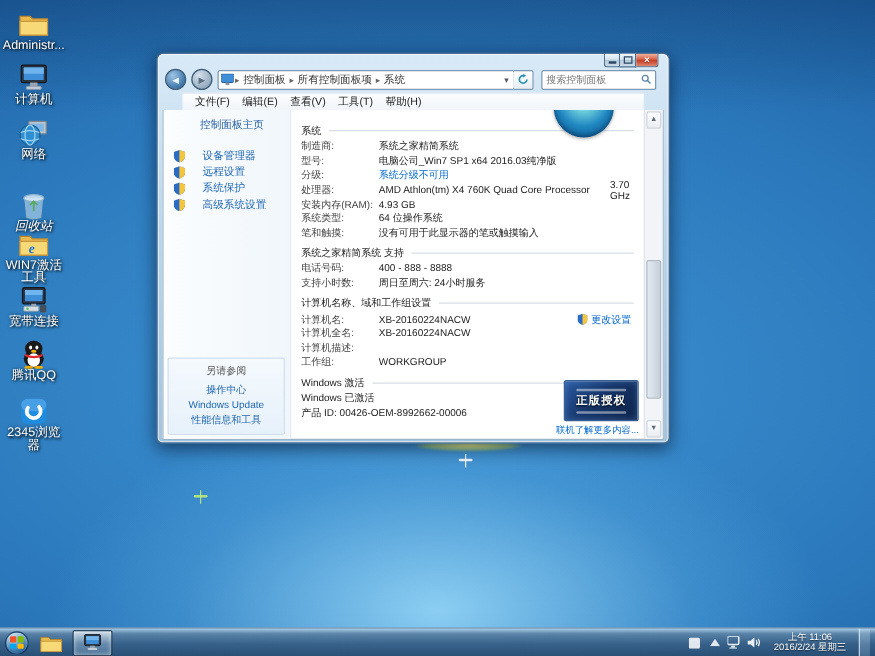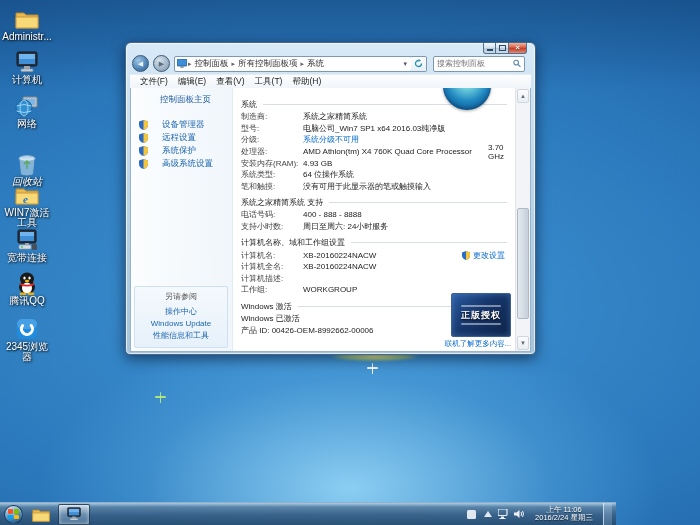--- a/index.html
+++ b/index.html
@@ -64,21 +64,21 @@
   .addressbar .drop{ color:#556; font-size:7px; padding:0 2px; }
   .refreshbtn{ width:16px; height:16px; border:1px solid #7c99b2; border-left:none; border-radius:0 2px 2px 0;
     margin-left:-5px; background:linear-gradient(#fdfefe,#e8eef4); display:flex; align-items:center; justify-content:center; }
   .searchbox{ flex:0 0 92px; height:16px; background:#fff; border:1px solid #7c99b2; border-radius:2px;
     display:flex; align-items:center; padding:0 3px; margin-left:2px; }
   .searchbox input{ border:none; outline:none; width:100%; font-size:8px; color:#888;
     font-family:"Liberation Sans",sans-serif; background:transparent; }
 
   .menubar{ height:14px; background:linear-gradient(#fcfdfe,#f1f5f9); border-top:1px solid #e7edf3;
     display:flex; align-items:center; gap:10px; padding:0 10px; font-size:8.5px; color:#222;
-    margin:0 4px; }
+    margin:0 20px; }
   .body{ position:relative; margin:0 4px 4px 4px; height:264px; background:#fff; display:flex;
     border:1px solid #99b4c9; border-top:none; }
 
   
   .sidebar{ position:relative; flex:0 0 102px; background:linear-gradient(90deg,#fbfdfe, #f0f6fb);
     border-right:1px solid #e4ecf3; padding:6px 0 0 8px;text-align:center; }
   .sb-home{ font-size:8.5px; color:#1d5a9e; margin-bottom:12px; }
   .sb-task{ display:flex; align-items:center; gap:14px; height:13px; font-size:8.5px; color:#1e66b0; }
   .seealso{ position:absolute; left:3px; right:4px; bottom:3px; border:1px solid #cfe0f0;
     background:linear-gradient(#f4f9fd,#e7f1fa); border-radius:2px; padding:4px 6px 5px 6px; }
@@ -96,40 +96,40 @@
   .sect-head .rule{ flex:1; height:1px; background:#d8dee5; }
   .row{ display:flex; align-items:center; height:11.6px; }
   .row .rl{ flex:0 0 62px; color:#444; }
   .row .rv{ color:#222; white-space:nowrap; }
   .row .rx{ margin-left:16px; color:#222; }
   .link{ color:#0066cc !important; }
   .computer-sect{ position:relative; }
   .changelink{ position:absolute; right:2px; top:14px; display:flex; align-items:center; gap:3px;
     font-size:8px; color:#0066cc; }
   .activation-sect{ position:relative; }
-  .badge{ position:absolute; right:4px; bottom:14px; width:60px; height:44px; border-radius:2px;
+  .badge{ position:absolute; right:4px; bottom:14px; width:60px; height:33px; border-radius:2px;
     border:1px solid #3a5f95;
     background:linear-gradient(135deg,#2a5aa0 0%, #16366b 45%, #0d2348 100%);
     color:#fff; display:flex; flex-direction:column; align-items:center; justify-content:center;
     box-shadow:inset 0 0 6px rgba(120,180,255,.35); }
   .badge .tiny{ width:40px; height:2px; background:rgba(255,255,255,.45); border-radius:1px; margin:1.5px 0; }
   .badge .big{ font-size:9px; font-weight:bold; letter-spacing:1px; text-shadow:0 1px 2px #000; }
   .morelink{ position:absolute; right:4px; bottom:2px; font-size:7.5px; color:#0066cc; }
 
   
   .scrollbar{ flex:0 0 15px; background:#f2f4f7; border-left:1px solid #dfe4ea;
     display:flex; flex-direction:column; align-items:stretch; }
   .sarrow{ height:14px; display:flex; align-items:center; justify-content:center; font-size:6px; color:#5e6c7a;
     background:linear-gradient(#fdfdfe,#e9edf2); border:1px solid #cfd6de; border-radius:2px; margin:1px; }
   .strack{ flex:1; position:relative; }
   .sthumb{ position:absolute; left:1px; right:1px; top:45%; height:48%;
     background:linear-gradient(90deg,#e3e9f0,#c6d0da); border:1px solid #aeb9c5; border-radius:2px; }
 
   
-  .taskbar{ position:absolute; left:0; bottom:0; width:616px; height:23px;
+  .taskbar{ position:absolute; left:0; bottom:0; width:700px; height:23px;
     background:linear-gradient(180deg, rgba(170,205,230,.95) 0%, rgba(90,130,165,.95) 18%, rgba(55,95,135,.96) 55%, rgba(40,78,115,.97) 100%);
     border-top:1px solid rgba(220,240,255,.6); display:flex; align-items:center; }
   .startbtn{ width:26px; height:23px; display:flex; align-items:center; justify-content:center; }
   .startorb{ width:19px; height:19px; border-radius:50%;
     background:radial-gradient(circle at 35% 28%, #bcdcf2, #3f7fb4 55%, #123f6e 100%);
     border:1px solid rgba(10,40,70,.7); display:flex; align-items:center; justify-content:center;
     box-shadow:inset 0 2px 3px rgba(255,255,255,.55); }
   .flag{ width:11px; height:10px; display:grid; grid-template-columns:1fr 1fr; grid-template-rows:1fr 1fr; gap:1px; }
   .flag i{ border-radius:1px; display:block; }
   .flag .r{ background:#f35325; } .flag .g{ background:#81bc06; }

